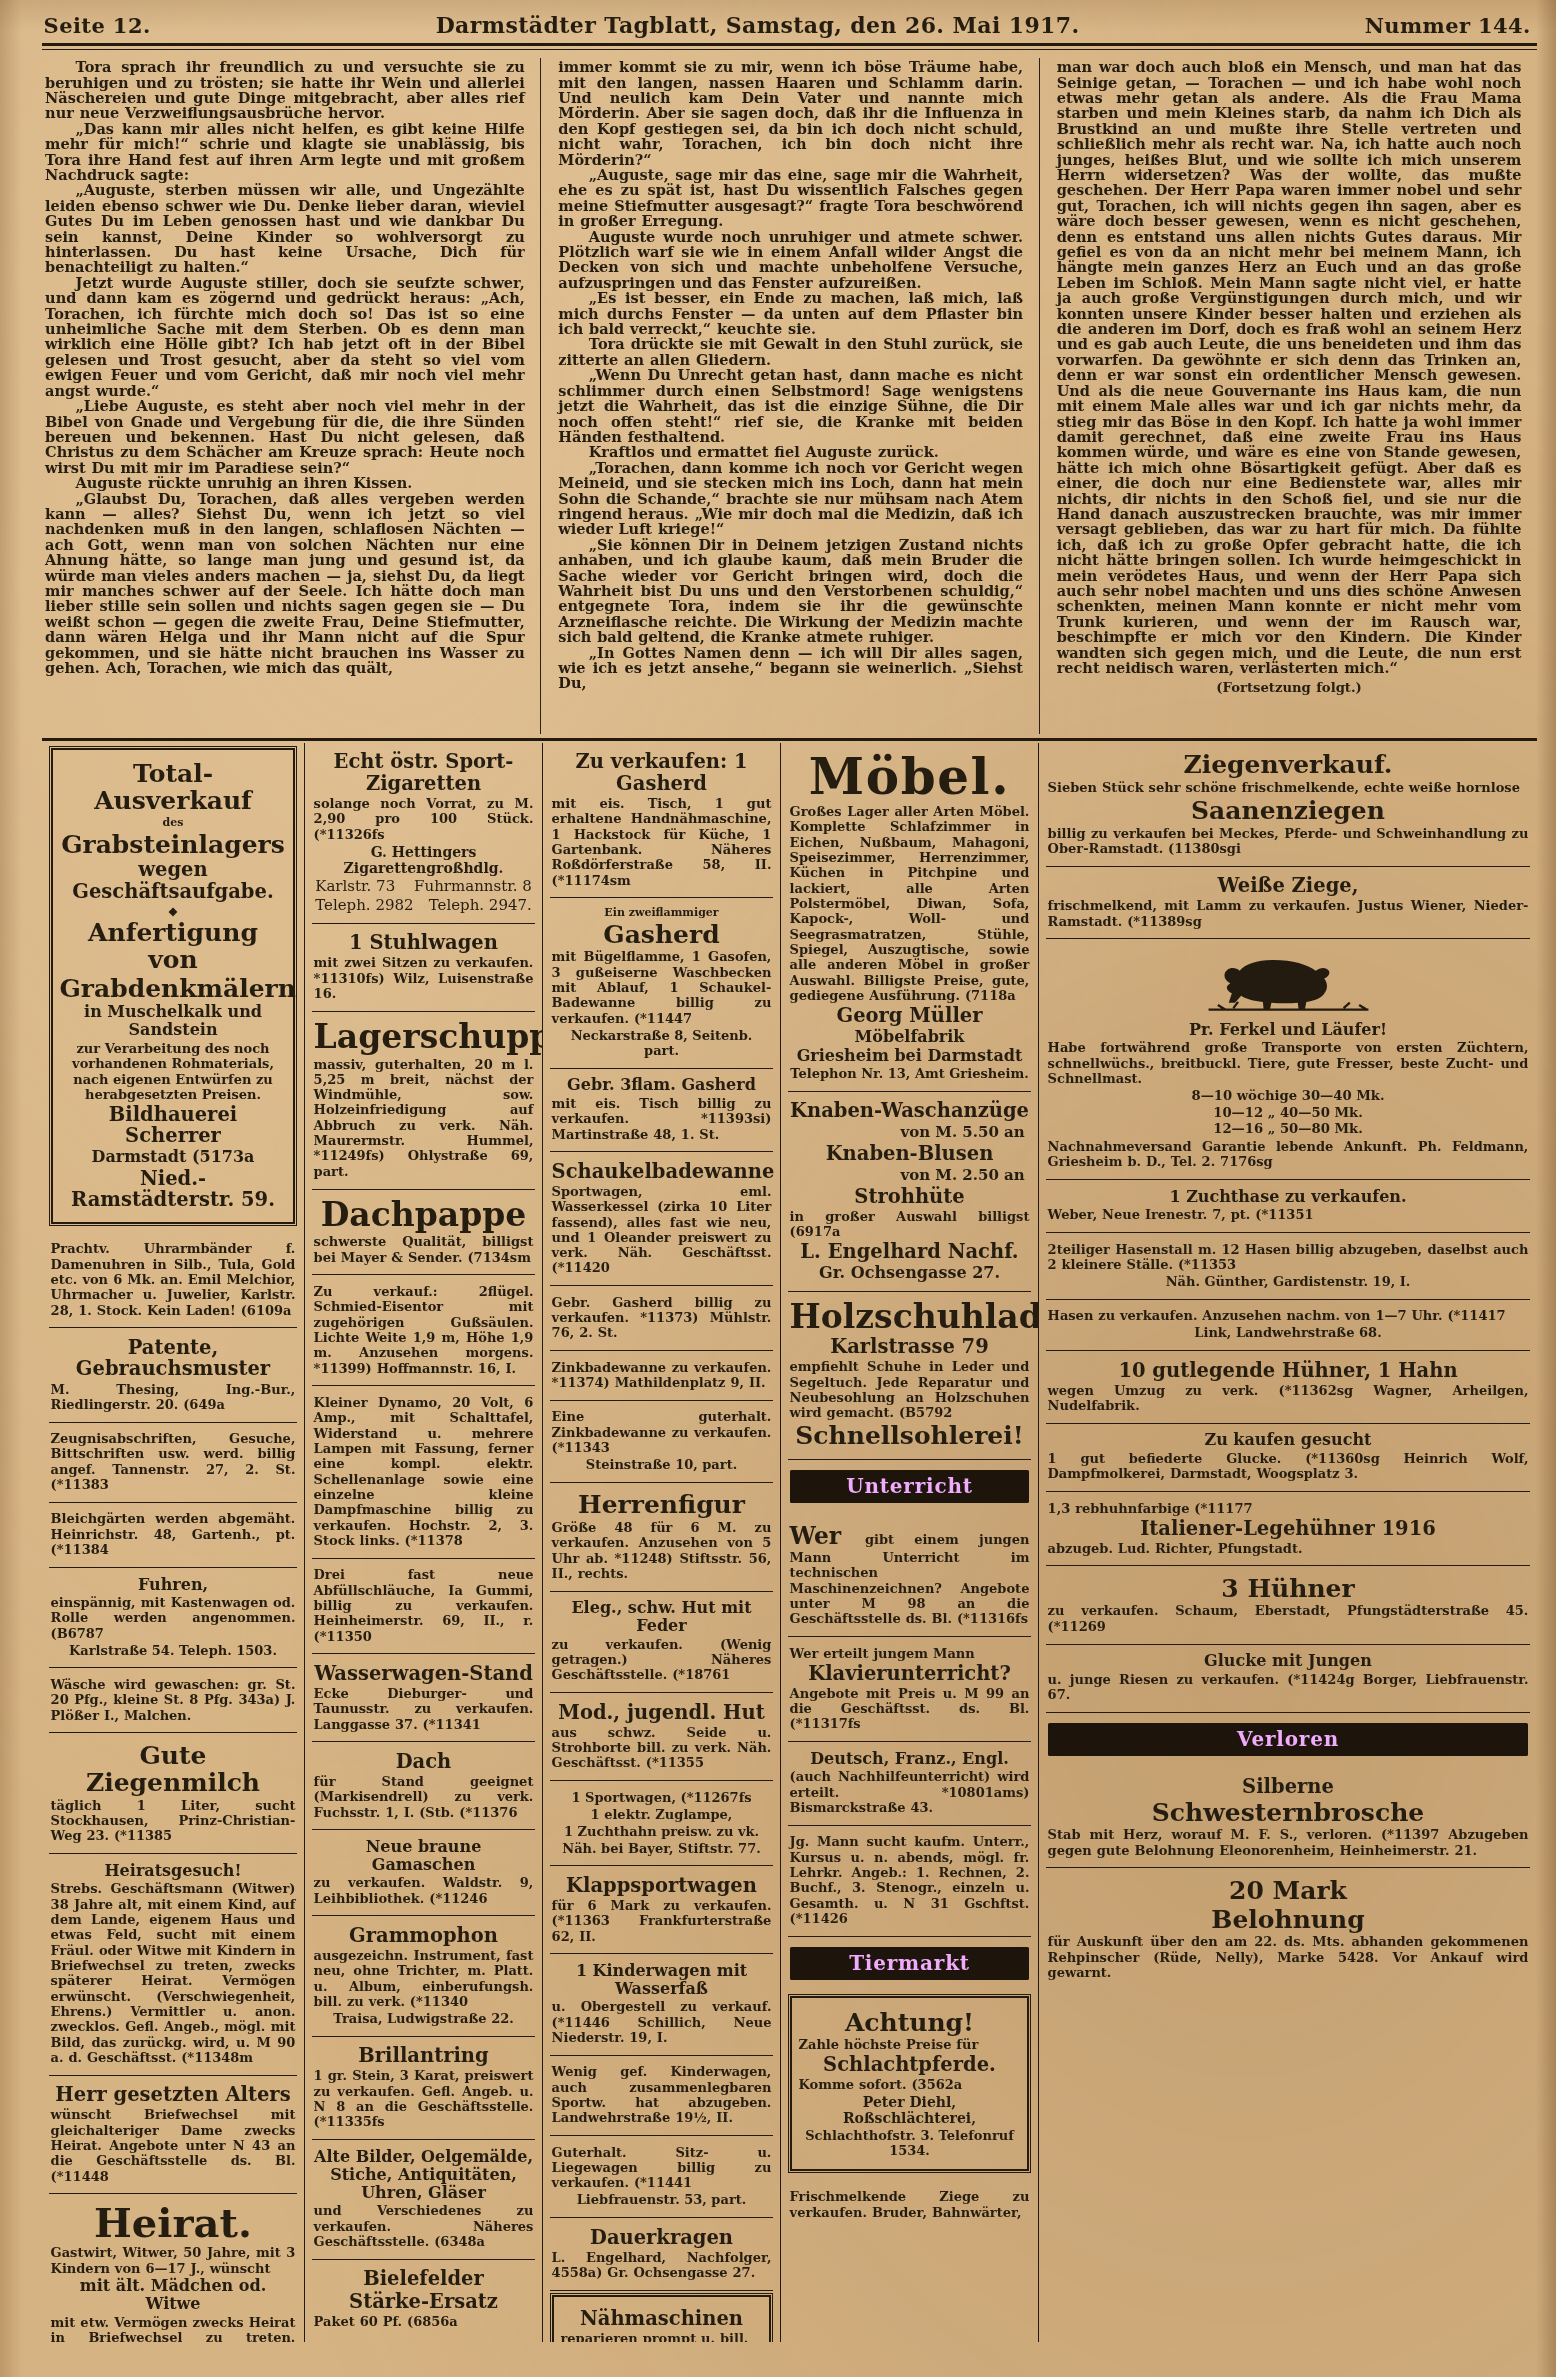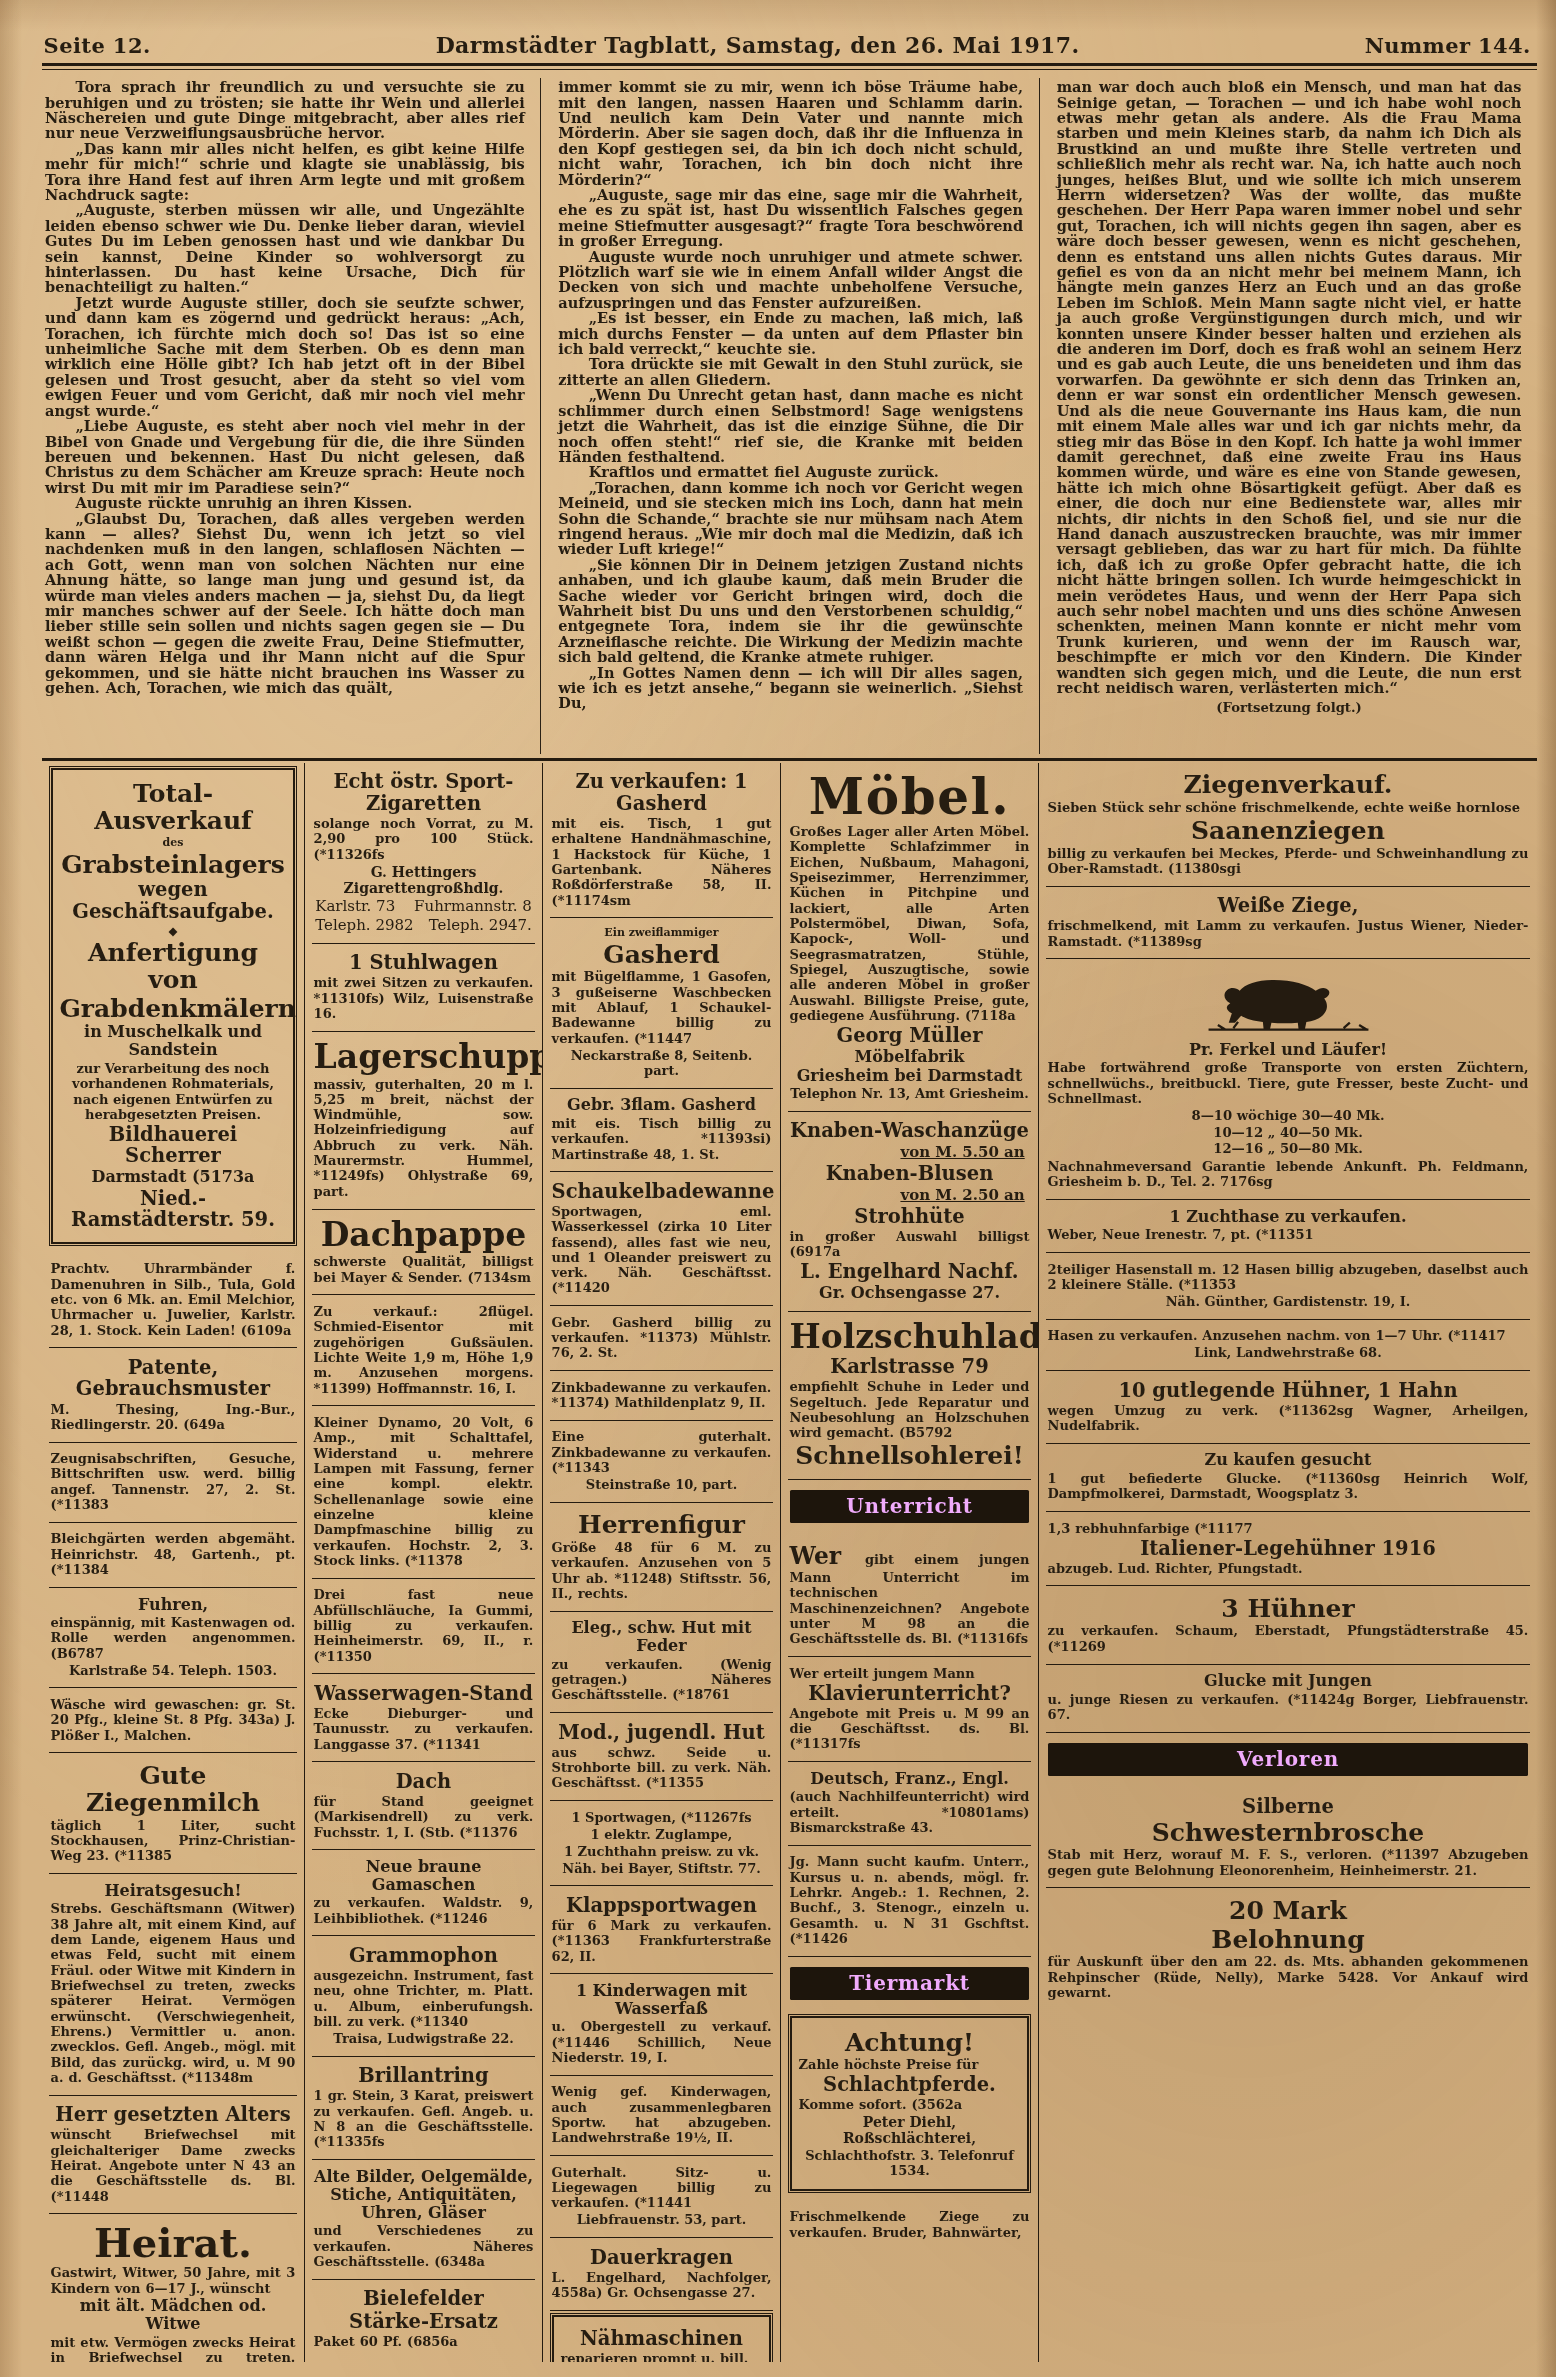--- a/index.html
+++ b/index.html
@@ -8,21 +8,21 @@
     background:
       linear-gradient(90deg, rgba(120,80,40,.28) 0, rgba(120,80,40,0) 22px),
       linear-gradient(270deg, rgba(100,65,30,.35) 0, rgba(100,65,30,0) 20px),
       linear-gradient(180deg, rgba(120,80,40,.18) 0, rgba(120,80,40,0) 31px),
       radial-gradient(ellipse at 25% 18%, rgba(255,235,200,.25), rgba(0,0,0,0) 55%),
       radial-gradient(ellipse at 80% 70%, rgba(110,70,30,.18), rgba(0,0,0,0) 60%),
       #d6b383;
     font-family:"DejaVu Serif","Liberation Serif",serif;
     color:#261d11;
   }
-  .sheet{position:absolute;inset:0;padding:32px 20px 0 42px;box-sizing:border-box;border-radius:14px;}
+  .sheet{position:absolute;inset:0;padding:12px 20px 0 42px;box-sizing:border-box;border-radius:14px;}
   
   .masthead{display:flex;align-items:baseline;justify-content:space-between;font-weight:bold;
     font-size:21px;letter-spacing:0.4px;padding:0 6.2px 4.7px 1.6px;}
   .masthead .mid{font-size:22px;}
   .rule-double{border-top:3.9px solid #241b10;border-bottom:1.6px solid #241b10;height:3.1px;margin-bottom:7.8px;}
   .rule-thick{border-top:3.9px solid #241b10;margin:4.7px 0 0 0;}
   
   .story{display:grid;grid-template-columns:1fr 1fr 1fr;height:676px;overflow:hidden;margin-top:2px;}
   .story-col{overflow:hidden;padding:1.6px 15.6px 0 3.1px;text-align:justify;}
   .story-col + .story-col{border-left:1.6px solid #2a2115;padding-left:17px;}
@@ -41,21 +41,21 @@
   .p-giant{font-size:50px;font-weight:bold;text-align:center;line-height:1.02;letter-spacing:1.6px;margin:1.6px 0;}
   .p-giant2{font-size:40px;font-weight:bold;text-align:center;line-height:1.02;margin:1.6px 0;}
   .p-xxl{font-size:33px;font-weight:bold;text-align:center;line-height:1.05;margin:1.6px 0;}
   .p-xl{font-size:25px;font-weight:bold;text-align:center;line-height:1.08;margin:1.6px 0;}
   .p-lg{font-size:19.5px;font-weight:bold;text-align:center;line-height:1.1;margin:1.6px 0;}
   .p-md{font-size:16px;font-weight:bold;text-align:center;line-height:1.12;margin:0.8px 0;}
   .p-sm{font-size:11px;font-weight:bold;text-align:center;margin:0.8px 0;}
   .p-body{font-size:13px;line-height:1.18;font-weight:700;text-align:justify;margin:1.6px 0;word-spacing:0.4px;}
   .p-bodyc{font-size:13px;line-height:1.18;font-weight:700;text-align:center;margin:1.6px 0;}
   .p-bold{font-size:14px;line-height:1.15;font-weight:bold;text-align:center;margin:1.6px 0;}
-  .p-right{font-size:15px;font-weight:bold;text-align:right;margin:0.8px 4.7px 0.8px 0;text-decoration:underline;}
+  .p-right{font-size:15px;font-weight:bold;text-align:right;margin:0.8px 4.7px 0.8px 0;}
   .p-row{font-size:13.2px;font-weight:bold;text-align:center;margin:0;line-height:1.25;}
   .p-orn{text-align:center;font-size:11.7px;margin:1.6px 0;}
   .p-duo{display:flex;justify-content:space-between;font-size:15px;font-weight:normal;margin:0.8px 1.6px;}
   .p-banner{background:#1d150c;color:#f0abfc;text-align:center;font-size:20px;font-weight:bold;
     padding:3.9px 3.1px 5.4px 3.1px;margin:3.1px 0;letter-spacing:0.8px;border-radius:1.6px;}
   .p-body .lead{font-size:23.4px;font-weight:bold;}
   .pig-illus{text-align:center;margin:3.1px 0 1.6px 0;}
   .pig-illus svg{width:163px;height:67px;}
 </style>
 </head>

